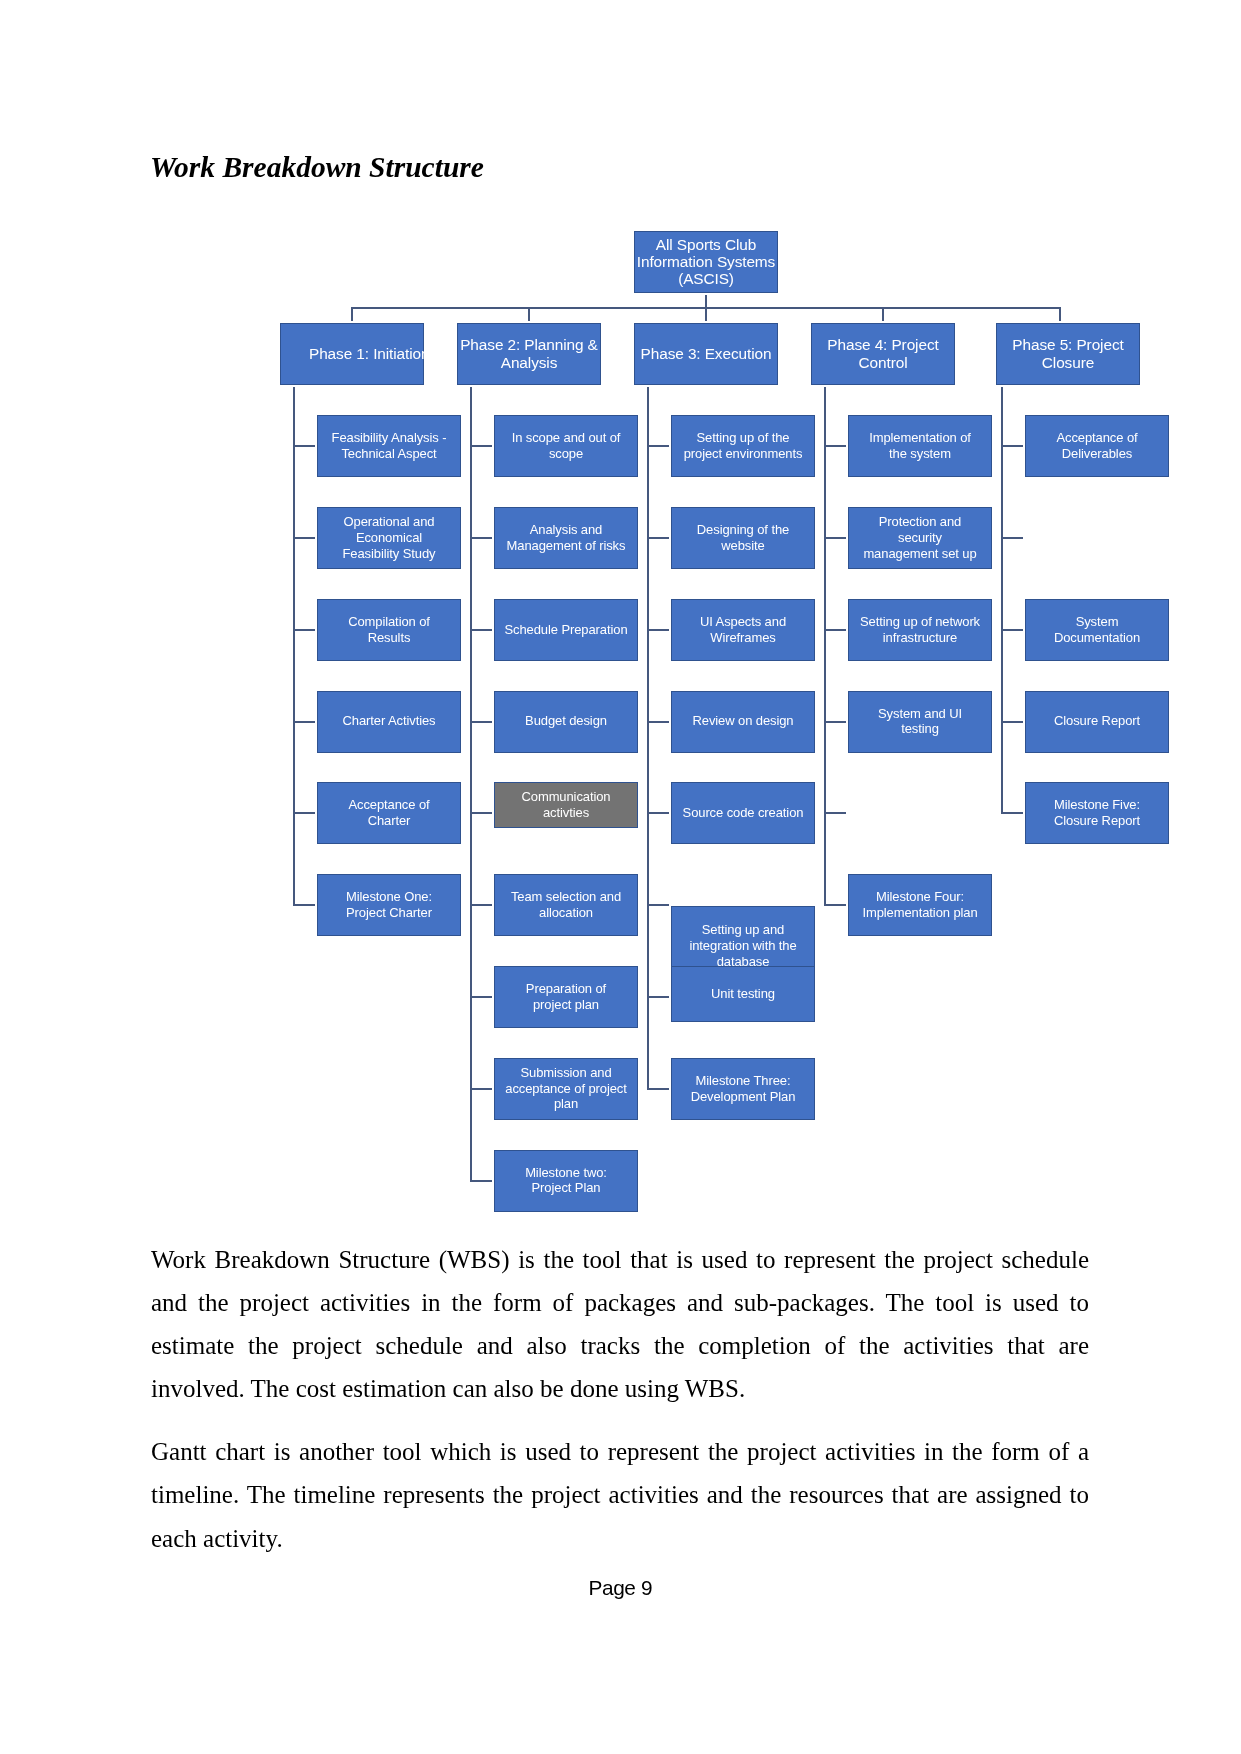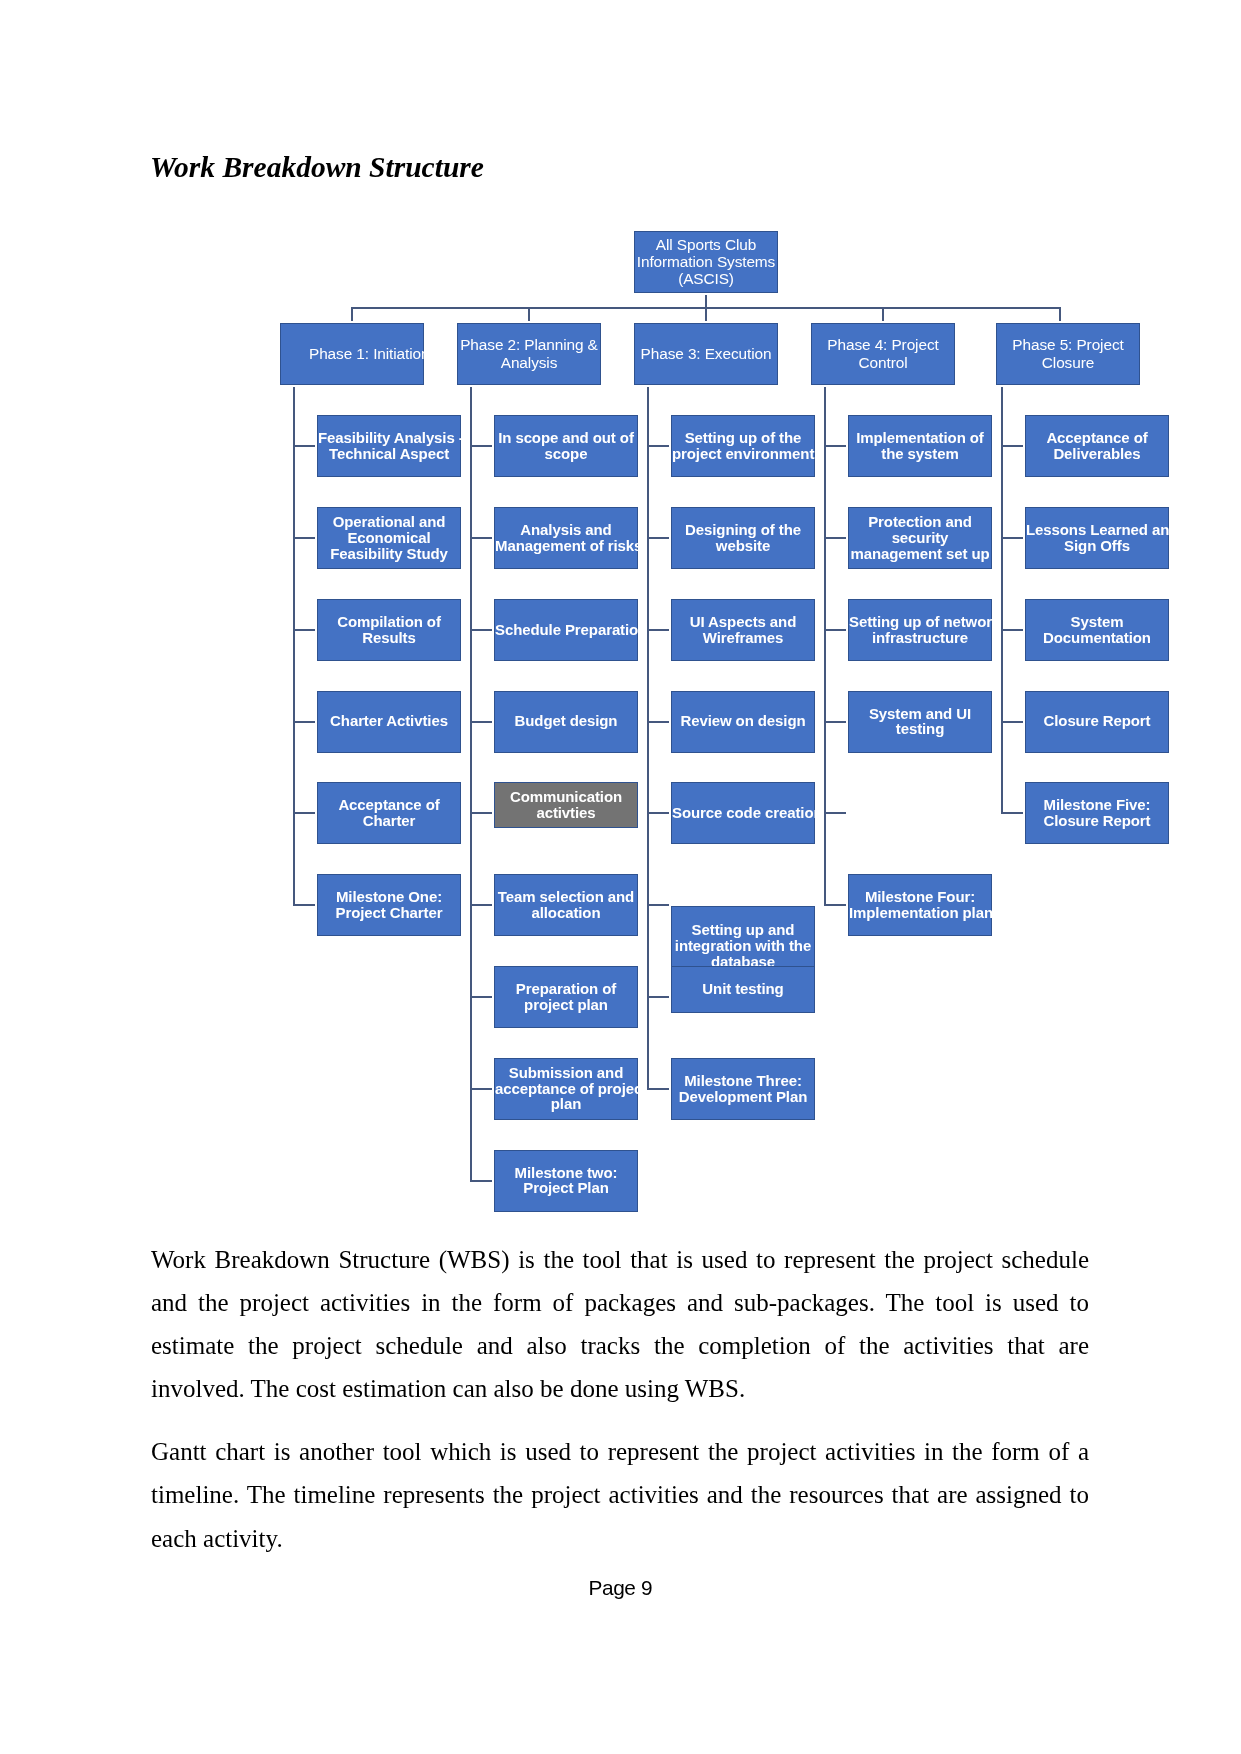--- a/index.html
+++ b/index.html
@@ -8,21 +8,21 @@
   .page{position:absolute;left:0;top:0;width:1241px;height:1754px;will-change:opacity;}
   .doc-title{position:absolute;left:150px;top:0;margin:0;font-family:"Liberation Serif",serif;
              font-weight:bold;font-style:italic;font-size:29.5px;line-height:29.5px;color:#000000;white-space:nowrap;}
   .wbs{position:absolute;left:0;top:0;width:1241px;height:1230px;}
   .links{position:absolute;left:0;top:0;width:1241px;height:1230px;}
   .link{position:absolute;}
   .node{position:absolute;box-sizing:border-box;background:#4472C4;border:1px solid #2F528F;
         color:#ffffff;font-family:"Liberation Sans",sans-serif;text-align:center;
         display:flex;align-items:center;justify-content:center;white-space:nowrap;padding-bottom:0.5px;}
   .node .lbl{display:block;width:100%;}
-  .node.task{font-size:15px;line-height:15.8px;letter-spacing:-0.1px;font-weight:bold;}
+  .node.task{font-size:13px;line-height:15.8px;letter-spacing:-0.1px;}
   .node.phase{font-size:15.4px;line-height:17.4px;letter-spacing:-0.1px;}
   .node.root{font-size:15.4px;line-height:17.4px;letter-spacing:-0.1px;}
   .body-text{position:absolute;left:151px;width:938px;font-family:"Liberation Serif",serif;
              font-size:25px;line-height:43.15px;text-align:justify;color:#000000;margin:0;
              text-justify:inter-word;}
   .footer{position:absolute;left:0;width:1241px;text-align:center;
           font-family:"Liberation Sans",sans-serif;font-size:20.8px;line-height:20.8px;letter-spacing:-0.36px;padding-right:0.36px;box-sizing:border-box;color:#000000;}
 </style>
 </head>
 <body>
@@ -230,21 +230,21 @@
           <div>Source code creation</div>
         </div>
       </div>
       <div class="node task" style="left: 671px; top: 874.2px; width: 144px; height: 80px; background: rgb(68, 114, 196); border-color: rgb(47, 82, 143); color: rgb(255, 255, 255); margin-top: 32px;">
         <div class="lbl">
           <div>Setting up and</div>
           <div>integration with the</div>
           <div>database</div>
         </div>
       </div>
-      <div class="node task" style="left: 671px; top: 966px; width: 144px; height: 47px; background: rgb(68, 114, 196); border-color: rgb(47, 82, 143); color: rgb(255, 255, 255);">
+      <div class="node task" style="left: 671px; top: 966px; width: 144px; height: 56px; background: rgb(68, 114, 196); border-color: rgb(47, 82, 143); color: rgb(255, 255, 255);">
         <div class="lbl">
           <div>Unit testing</div>
         </div>
       </div>
       <div class="node task" style="left: 671px; top: 1057.8px; width: 144px; height: 62px; background: rgb(68, 114, 196); border-color: rgb(47, 82, 143); color: rgb(255, 255, 255);">
         <div class="lbl">
           <div>Milestone Three:</div>
           <div>Development Plan</div>
         </div>
       </div>
@@ -276,26 +276,20 @@
       <div class="node task" style="left: 848px; top: 874.2px; width: 144px; height: 62px; background: rgb(68, 114, 196); border-color: rgb(47, 82, 143); color: rgb(255, 255, 255);">
         <div class="lbl">
           <div>Milestone Four:</div>
           <div>Implementation plan</div>
         </div>
       </div>
       <div class="node task" style="left: 1025px; top: 415.2px; width: 144px; height: 62px; background: rgb(68, 114, 196); border-color: rgb(47, 82, 143); color: rgb(255, 255, 255);">
         <div class="lbl">
           <div>Acceptance of</div>
           <div>Deliverables</div>
-        </div>
-      </div>
-      <div class="node task" style="left: 1025px; top: 507px; width: 144px; height: 62px; background: rgb(68, 114, 196); border-color: rgb(47, 82, 143); color: rgb(255, 255, 255);">
-        <div class="lbl">
-          <div>Lessons Learned and</div>
-          <div>Sign Offs</div>
         </div>
       </div>
       <div class="node task" style="left: 1025px; top: 598.8px; width: 144px; height: 62px; background: rgb(68, 114, 196); border-color: rgb(47, 82, 143); color: rgb(255, 255, 255);">
         <div class="lbl">
           <div>System</div>
           <div>Documentation</div>
         </div>
       </div>
       <div class="node task" style="left: 1025px; top: 690.6px; width: 144px; height: 62px; background: rgb(68, 114, 196); border-color: rgb(47, 82, 143); color: rgb(255, 255, 255);">
         <div class="lbl">

